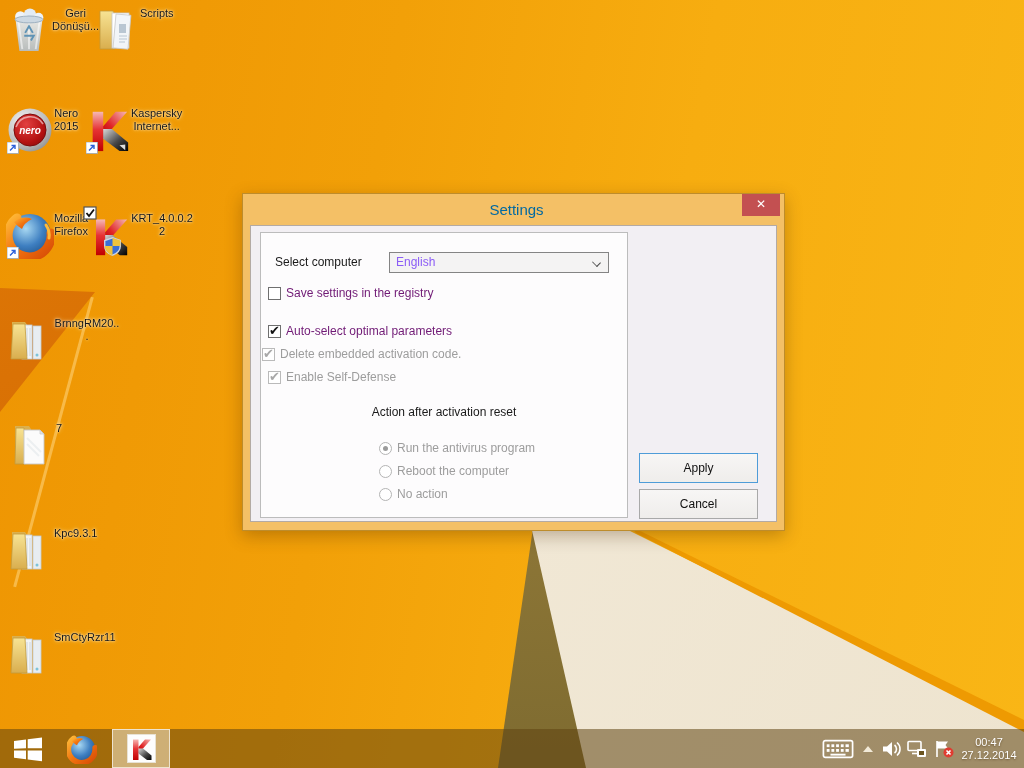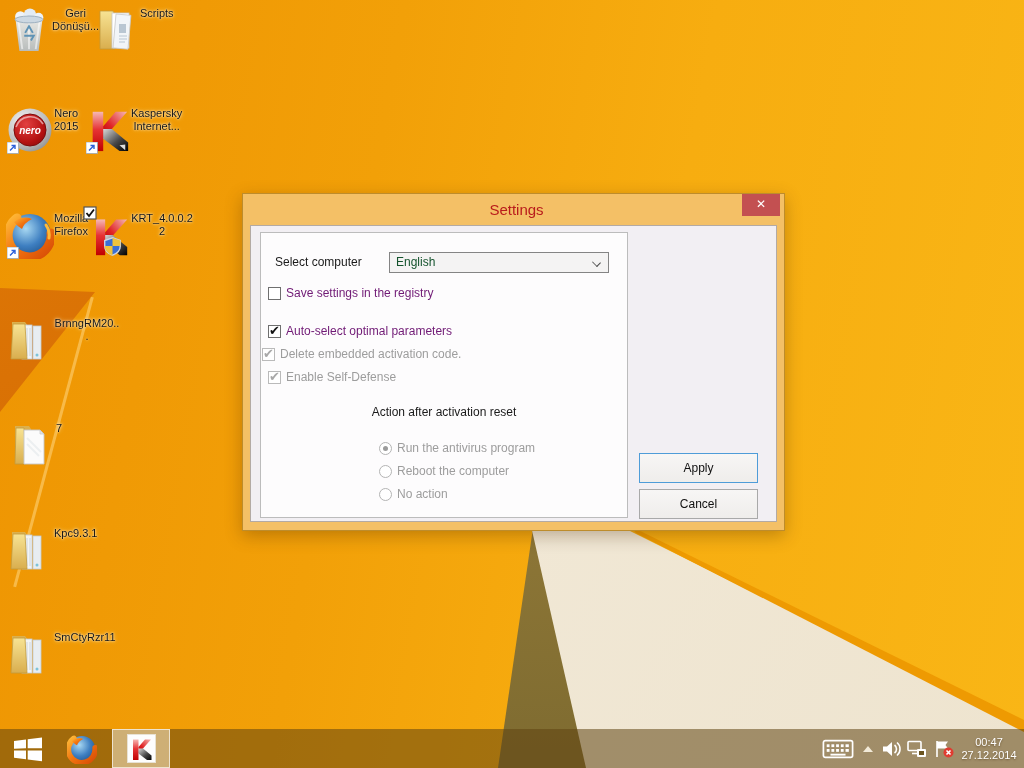--- a/index.html
+++ b/index.html
@@ -26,30 +26,30 @@
   .dicon .art{width:50px;height:50px;position:relative;display:flex;align-items:center;justify-content:center;}
   .dicon .lbl{margin-top:2px;font-size:11px;line-height:13px;color:#151515;text-align:center;
     text-shadow:0 0 4px #ffe2a0,0 0 2px rgba(255,255,255,.95);max-width:66px;word-wrap:break-word;}
   .badge-shortcut{position:absolute;left:1px;bottom:1px;}
   .badge-check{position:absolute;left:-2px;top:-4px;}
 
   
   .dialog{position:absolute;left:242px;top:193px;width:543px;height:338px;
     background:#f4c066;border:1px solid #bd8c2c;box-shadow:0 5px 16px rgba(70,35,0,.30);}
   .titlebar{position:absolute;left:0;top:0;right:0;height:31px;text-align:center;
-    line-height:31px;font-size:15px;color:#b91c1c;padding-left:6px;}
+    line-height:31px;font-size:15px;color:#0369a1;padding-left:6px;}
   .close-btn{position:absolute;top:0;right:4px;width:38px;height:22px;background:#c35051;
     color:#fff;font-size:12px;text-align:center;line-height:21px;cursor:pointer;}
   .dlg-body{position:absolute;left:7px;right:7px;top:31px;bottom:8px;
     background:#f2eff3;border:1px solid #b3aaa4;}
   .groupbox{position:absolute;left:9px;top:6px;width:368px;height:286px;
     background:#fdfcfd;border:1px solid #bcbcbc;}
   .g-label{position:absolute;font-size:12px;color:#1a1a1a;white-space:nowrap;}
   .combo{position:absolute;left:128px;top:19px;width:220px;height:21px;background:#f4f3f3;
-    border:1px solid #848484;font-size:12px;color:#14532d;line-height:19px;padding-left:6px;cursor:default;}
+    border:1px solid #848484;font-size:12px;color:#8b5cf6;line-height:19px;padding-left:6px;cursor:default;}
   .combo .chev{position:absolute;right:8px;top:6px;width:7px;height:7px;
     border-right:1.6px solid #4a4a4a;border-bottom:1.6px solid #4a4a4a;transform:rotate(45deg) scaleY(.8);}
   .row{position:absolute;display:flex;align-items:center;font-size:12px;color:#701a75;}
   .cb{width:13px;height:13px;background:#fff;border:1px solid #6f6f6f;display:inline-block;
     position:relative;margin-right:5px;flex:none;}
   .row.checked .cb::after{content:"\2714";position:absolute;left:0px;top:-3px;font-size:13px;color:#101010;}
   .row.disabled .cb{border-color:#bababa;}
   .row.disabled.checked .cb::after{color:#a8a8a8;}
   .row.disabled{color:#9d9d9d;}
   .rb{width:13px;height:13px;border-radius:50%;background:#fff;border:1px solid #b4b4b4;

